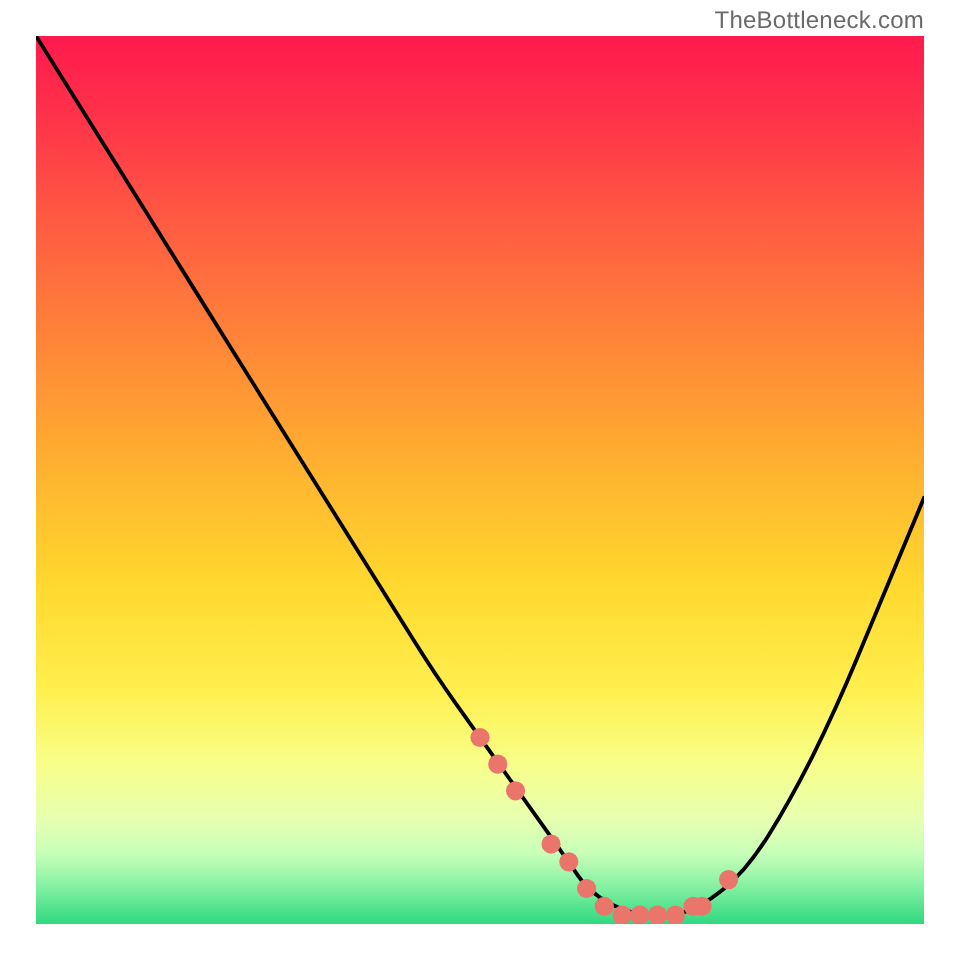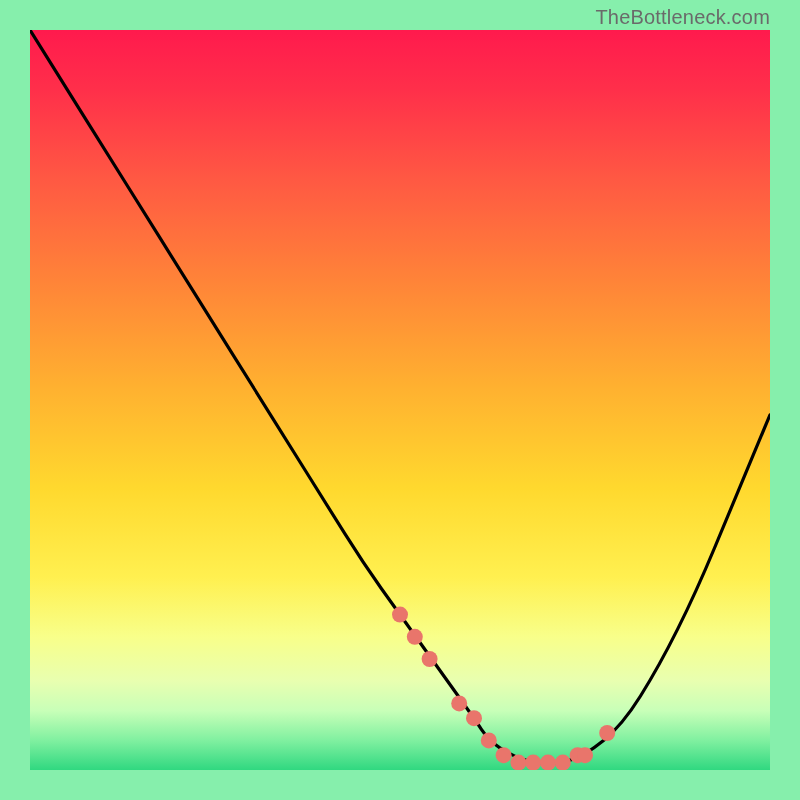--- a/index.html
+++ b/index.html
@@ -10,21 +10,21 @@
     background: #000;
     overflow: hidden;
     font-family: Arial, Helvetica, sans-serif;
   }
   .frame {
     position: absolute;
     left: 0;
     top: 0;
     width: 800px;
     height: 800px;
-    background: #86efac;
+    background: #ffffff;
   }
   .plot {
     position: absolute;
     left: 30px;
     top: 30px;
     width: 740px;
     height: 740px;
     
     background: linear-gradient(
       to bottom,

